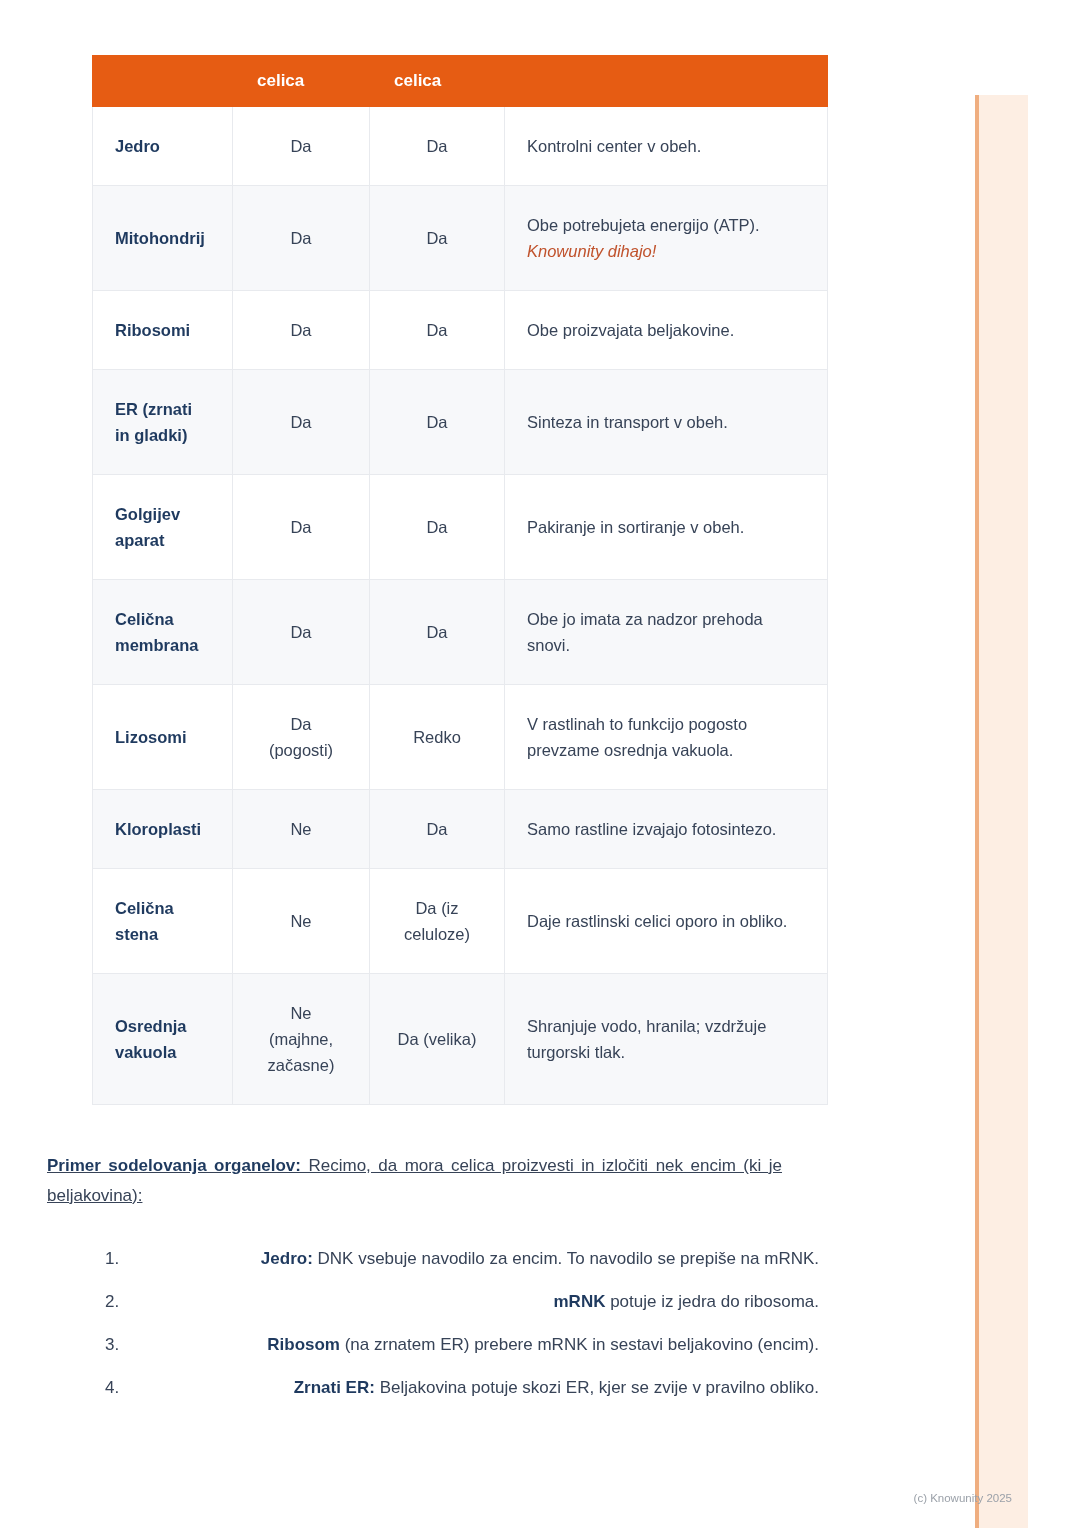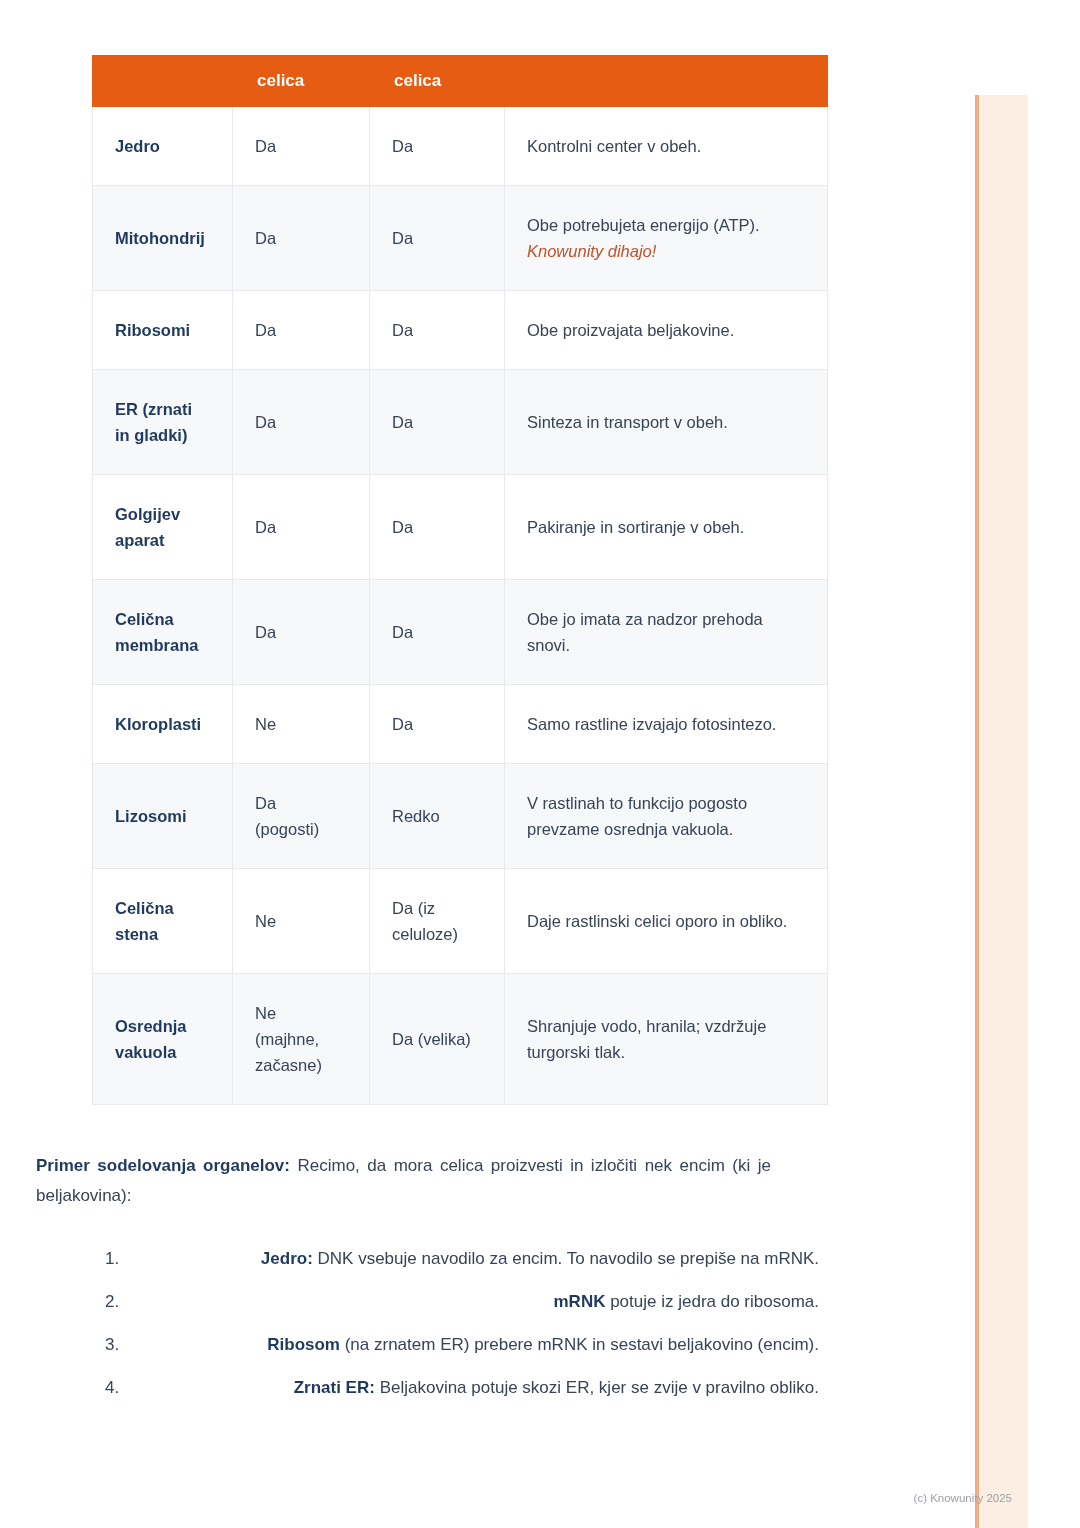--- a/index.html
+++ b/index.html
@@ -57,37 +57,38 @@
     vertical-align: middle;
     color: #374357;
   }
   .cmp-table tbody tr:nth-child(even) { background: #f7f8fa; }
   .cmp-table td.org {
     font-weight: 700;
     color: #1f3a5f;
     white-space: pre-line;
     margin-left: 20px;
   }
-  .cmp-table td.val { white-space: pre-line; }
+  .cmp-table td.val { white-space: pre-line; text-align: center; }
   .note-italic {
     display: block;
     font-style: italic;
     color: #c0522c;
   }
   .note-italic:empty { display: none; }
 
   .example-intro {
     position: relative;
     z-index: 1;
     width: 735px;
-    margin: 46px 0 0 36px;
+    margin: 46px 0 0 47px;
     font-size: 17px;
     line-height: 30px;
     text-align: justify;
     color: #374357;
+    text-decoration: underline;
   }
   .example-intro .lead-bold { font-weight: 700; color: #1f3a5f; }
 
   ol.steps {
     position: relative;
     z-index: 1;
     margin: 34px 0 0 104px;
     padding-left: 20px;
     width: 715px;
     font-size: 17px;
@@ -164,31 +165,31 @@
         <td class="note"><span>Pakiranje in sortiranje v obeh.</span></td>
       </tr>
       <tr>
         <td class="org">Celična
 membrana</td>
         <td class="val">Da</td>
         <td class="val">Da</td>
         <td class="note"><span>Obe jo imata za nadzor prehoda snovi.</span></td>
       </tr>
       <tr>
-        <td class="org">Kloroplasti</td>
-        <td class="val">Ne</td>
-        <td class="val">Da</td>
-        <td class="note"><span>Samo rastline izvajajo fotosintezo.</span></td>
-      </tr>
-      <tr>
         <td class="org">Lizosomi</td>
         <td class="val">Da
 (pogosti)</td>
         <td class="val">Redko</td>
         <td class="note"><span>V rastlinah to funkcijo pogosto prevzame osrednja vakuola.</span></td>
+      </tr>
+      <tr>
+        <td class="org">Kloroplasti</td>
+        <td class="val">Ne</td>
+        <td class="val">Da</td>
+        <td class="note"><span>Samo rastline izvajajo fotosintezo.</span></td>
       </tr>
       <tr>
         <td class="org">Celična
 stena</td>
         <td class="val">Ne</td>
         <td class="val">Da (iz
 celuloze)</td>
         <td class="note"><span>Daje rastlinski celici oporo in obliko.</span></td>
       </tr>
       <tr>

